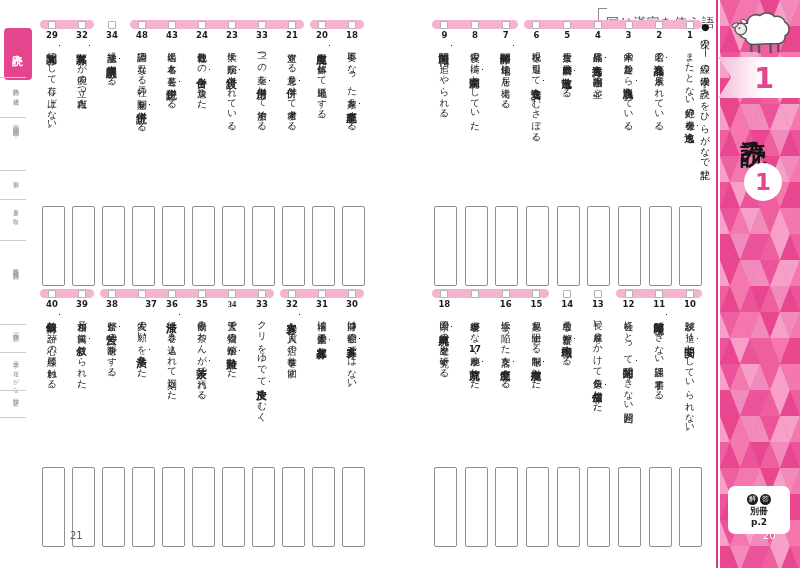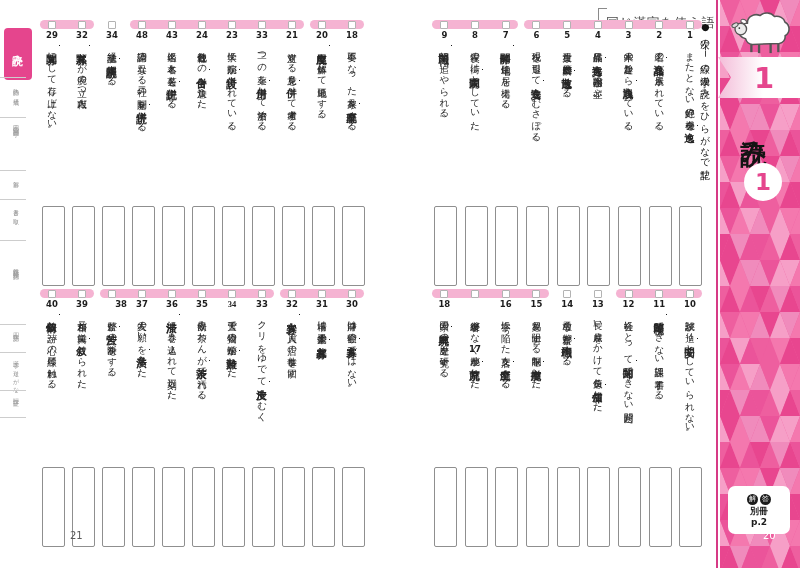--- a/index.html
+++ b/index.html
@@ -238,25 +238,25 @@
       <div class="abox" style="left: 184.5px; top: 178px;"></div>
       <div class="cbx" style="left: 161px;"></div>
       <div class="inum" style="left: 150px; width: 30px;">35</div>
       <div class="sent" style="left: 158px;">湯飲み茶わんが<span class="tg">茶渋</span>で汚れる。</div>
       <div class="abox" style="left: 154.5px; top: 178px;"></div>
       <div class="cbx" style="left: 131px;"></div>
       <div class="inum" style="left: 120px; width: 30px;">36</div>
       <div class="sent" style="left: 128px;"><span class="tg">渋滞</span>に巻き込まれて遅刻した。</div>
       <div class="abox" style="left: 124.5px; top: 178px;"></div>
       <div class="cbx" style="left: 101px;"></div>
-      <div class="inum" style="left: 90px; width: 30px;">37</div>
+      <div class="inum" style="left: 90px; width: 30px; text-align: right;">37</div>
       <div class="sent" style="left: 98px;">友人の願いを<span class="tg">渋々</span>承諾した。</div>
       <div class="abox" style="left: 94.5px; top: 178px;"></div>
       <div class="cbx" style="left: 71px;"></div>
-      <div class="inum" style="left: 60px; width: 30px; text-align: right;">38</div>
+      <div class="inum" style="left: 60px; width: 30px;">38</div>
       <div class="sent" style="left: 68px;">監督が<span class="tg">苦渋</span>の決断をする。</div>
       <div class="abox" style="left: 64.5px; top: 178px;"></div>
       <div class="cbx" style="left: 41px;"></div>
       <div class="inum" style="left: 30px; width: 30px;">39</div>
       <div class="sent" style="left: 38px;">元首相が栄典に<span class="tg">叙</span>せられた。</div>
       <div class="abox" style="left: 34.5px; top: 178px;"></div>
       <div class="cbx" style="left: 11px;"></div>
       <div class="inum" style="left: 0px; width: 30px;">40</div>
       <div class="sent" style="left: 8px;"><span class="tg">叙情</span>的な詩が心の琴線に触れる。</div>
       <div class="abox" style="left: 4.5px; top: 178px;"></div>

